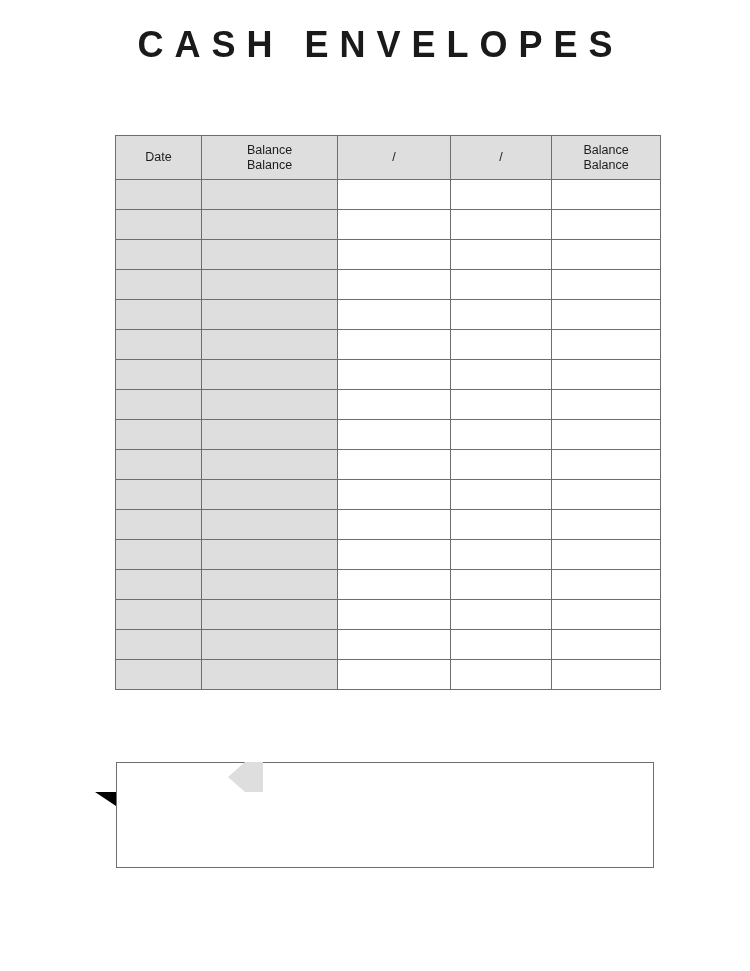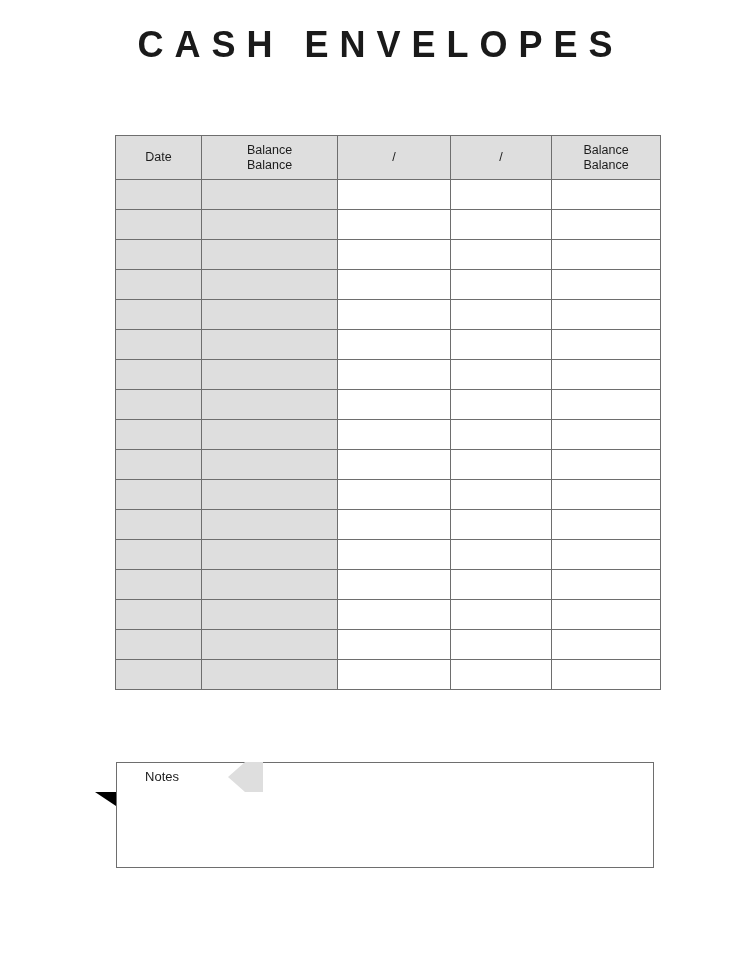--- a/index.html
+++ b/index.html
@@ -268,15 +268,14 @@
         <td></td>
         <td></td>
         <td></td>
       </tr>
     </tbody>
 </table>
 
 <div class="notes-wrap">
   <div class="notes-box"></div>
   <div class="notes-tag"></div>
-  <div class="notes-label">Notes</div>
   <div class="notes-fold"></div>
 </div>
 
 </body></html>

